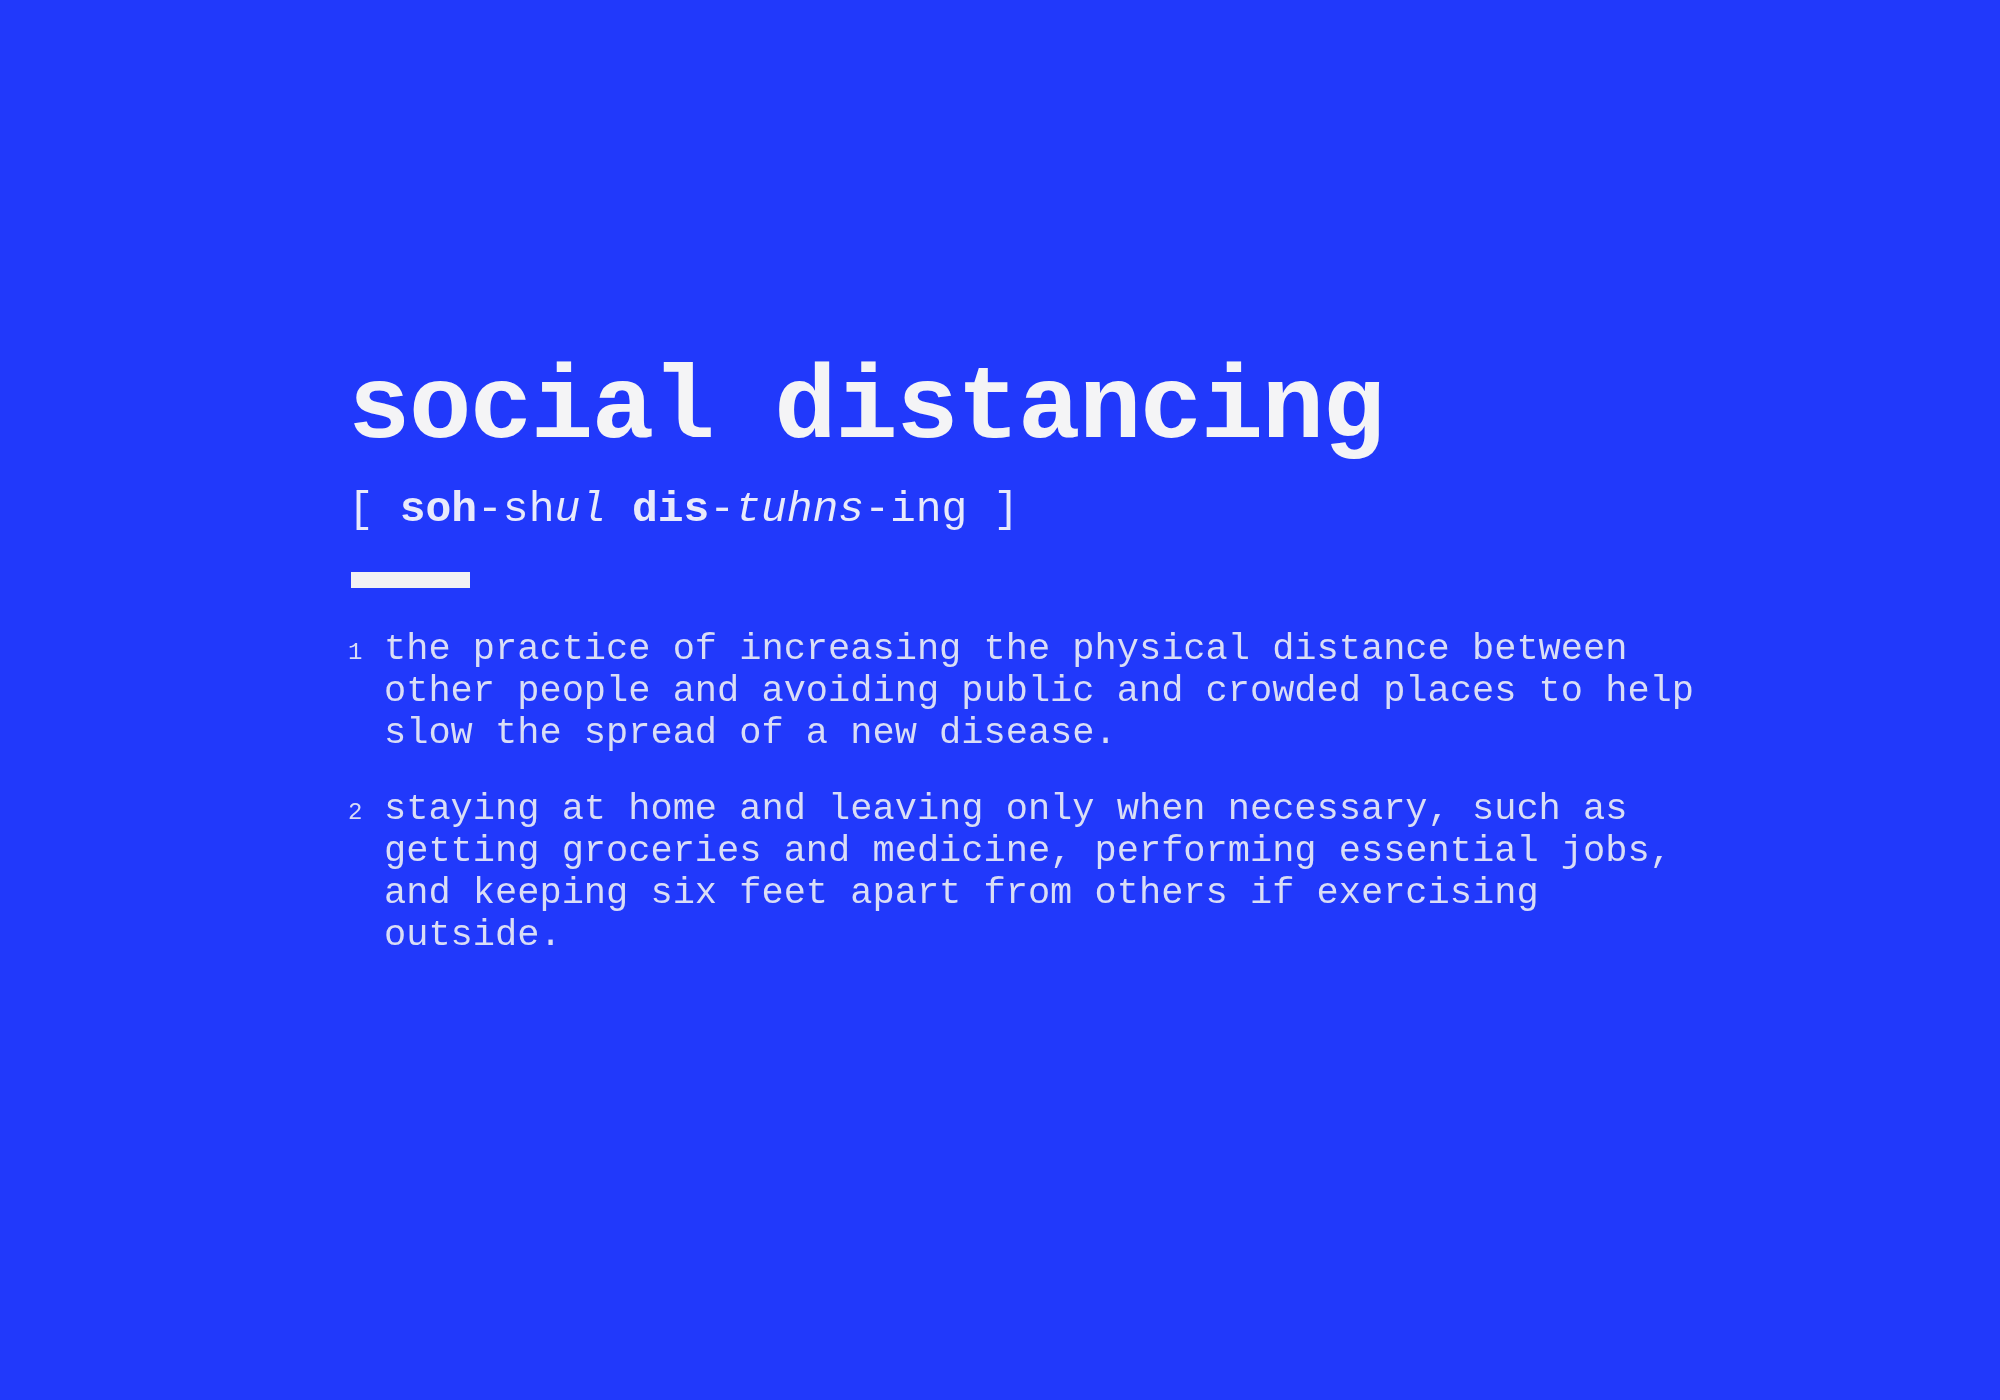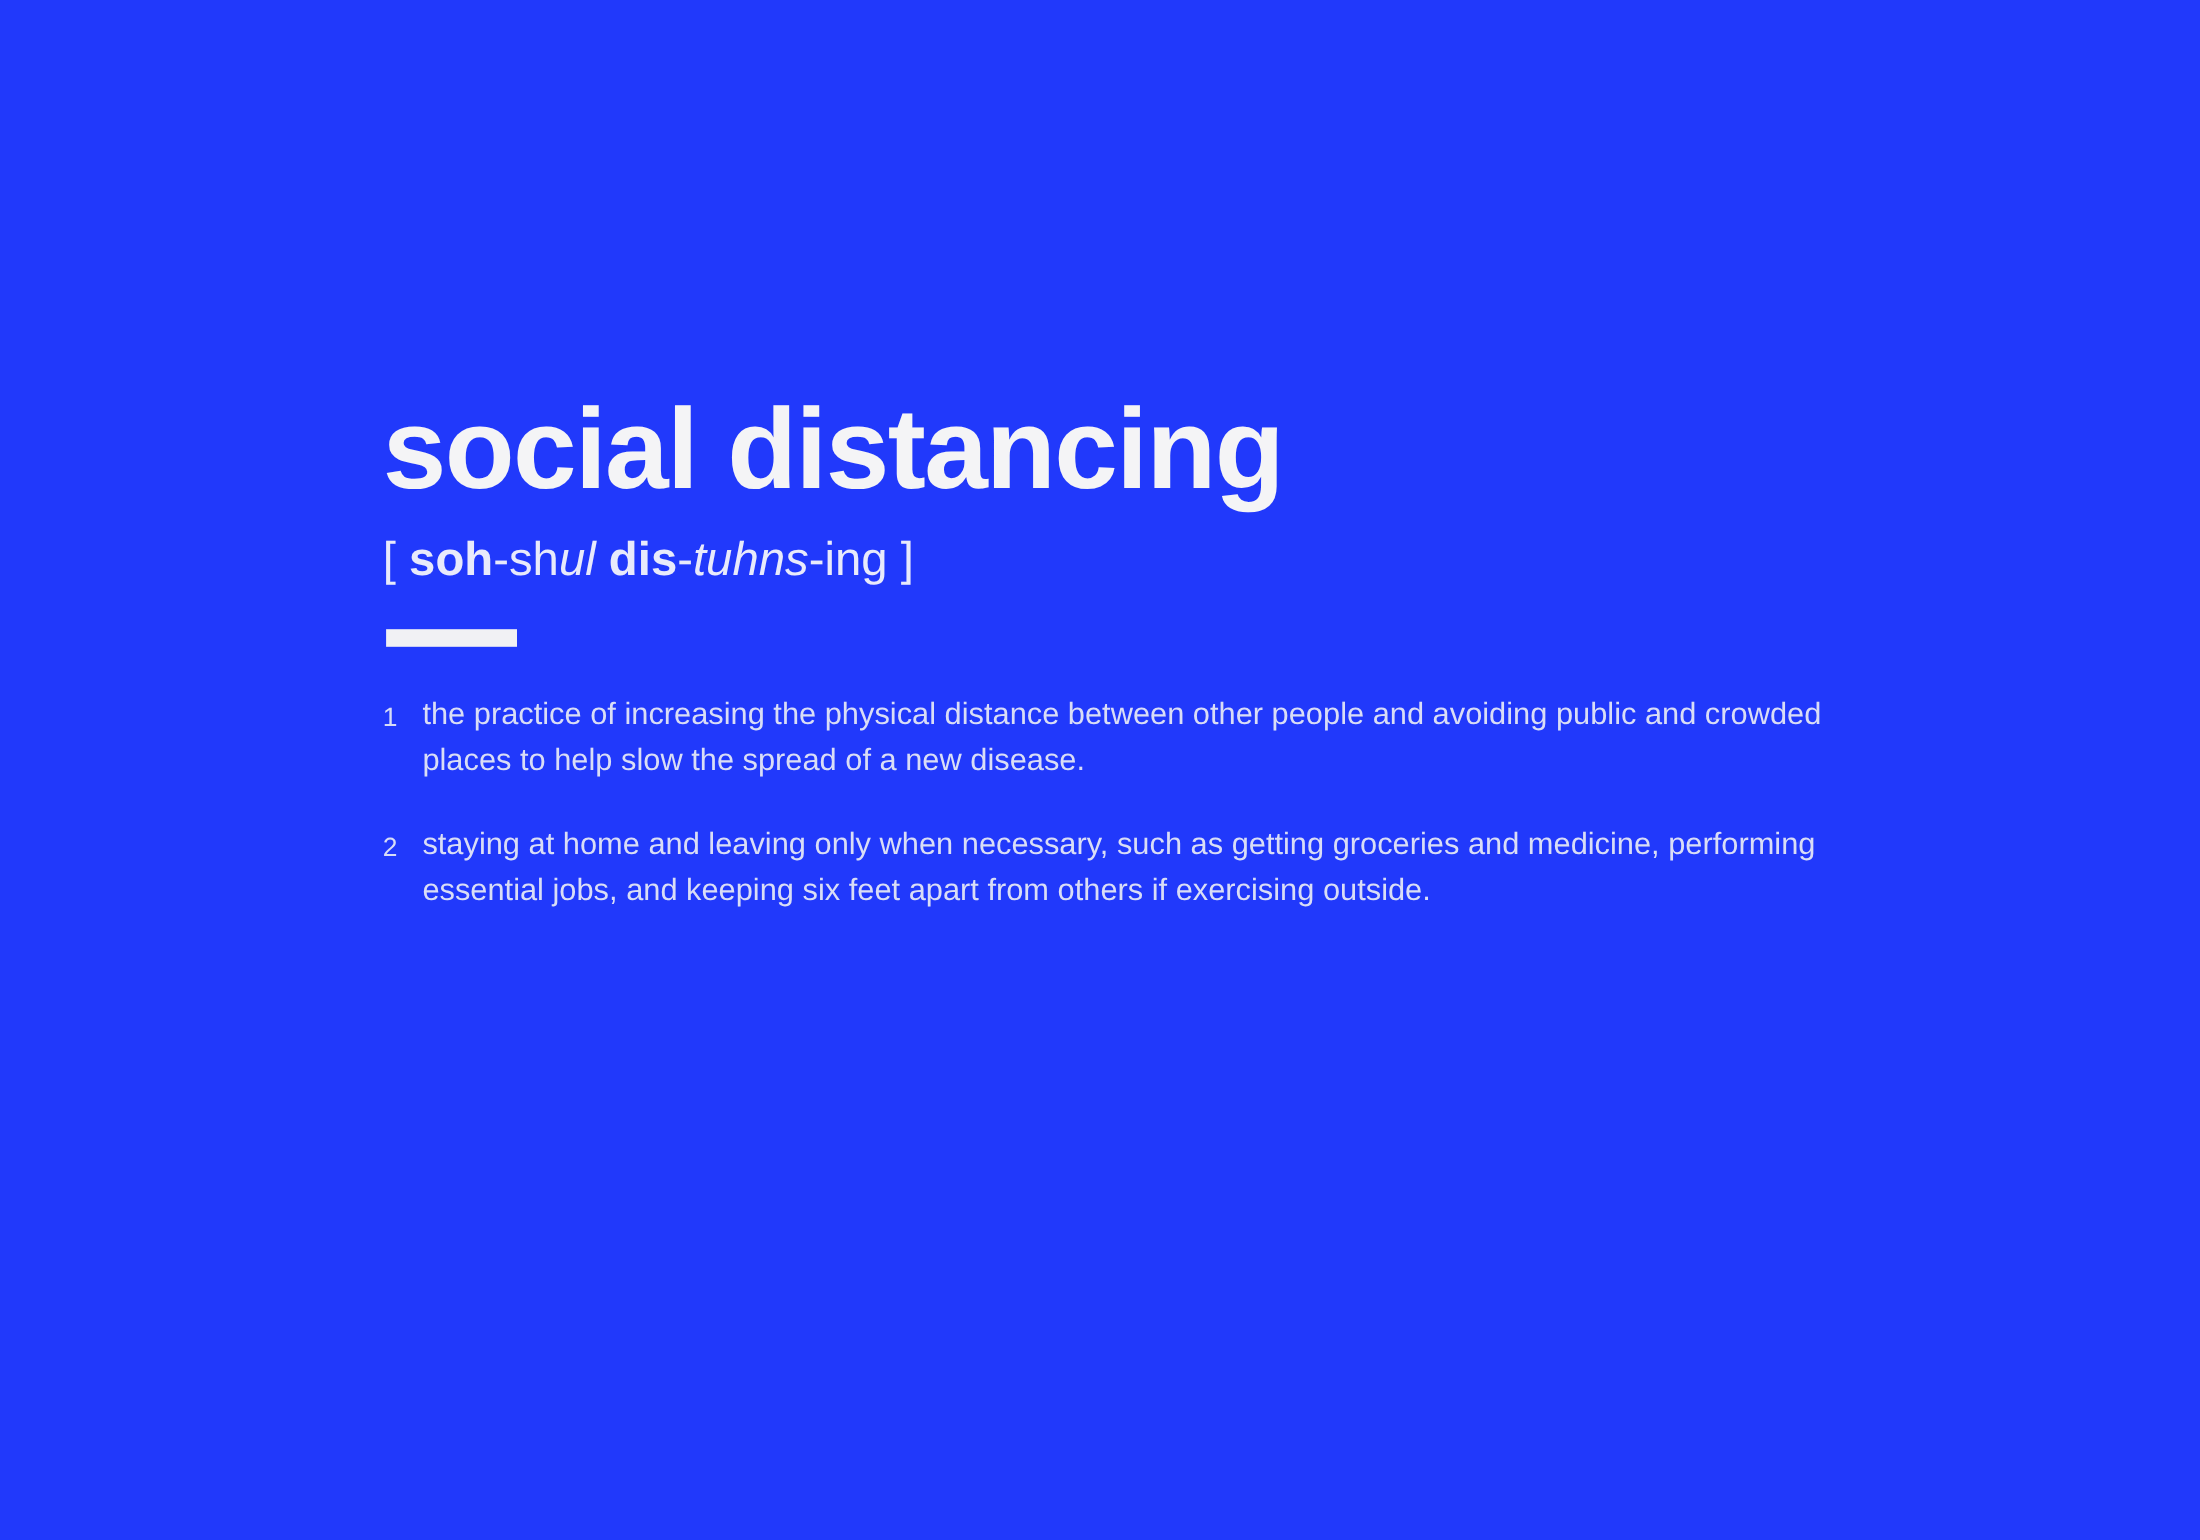--- a/index.html
+++ b/index.html
@@ -19,20 +19,21 @@
     width: 2000px;
     height: 1400px;
     background: #2139fb;
   }
 
   .entry {
     position: absolute;
     left: 348px;
     top: 355px;
     width: 1400px;
+    font-family: Liberation Mono, monospace;
   }
 
   .headword {
     font-size: 104px;
     font-weight: bold;
     color: #f4f4f6;
     line-height: 1.05;
     letter-spacing: -1.5px;
     margin: 0;
     white-space: nowrap;
@@ -78,21 +79,21 @@
     width: 36px;
     font-size: 24px;
     color: #d7dcf6;
     line-height: 42px;
     text-align: left;
     padding-top: 4px;
   }
 
   .sense-text {
     flex: 1 1 auto;
-    font-size: 28px;
+    font-size: 37px;
     color: #d9ddf6;
     line-height: 42px;
     max-width: 1310px;
   }
 </style>
 </head>
 <body>
 
 <div class="page">
 

